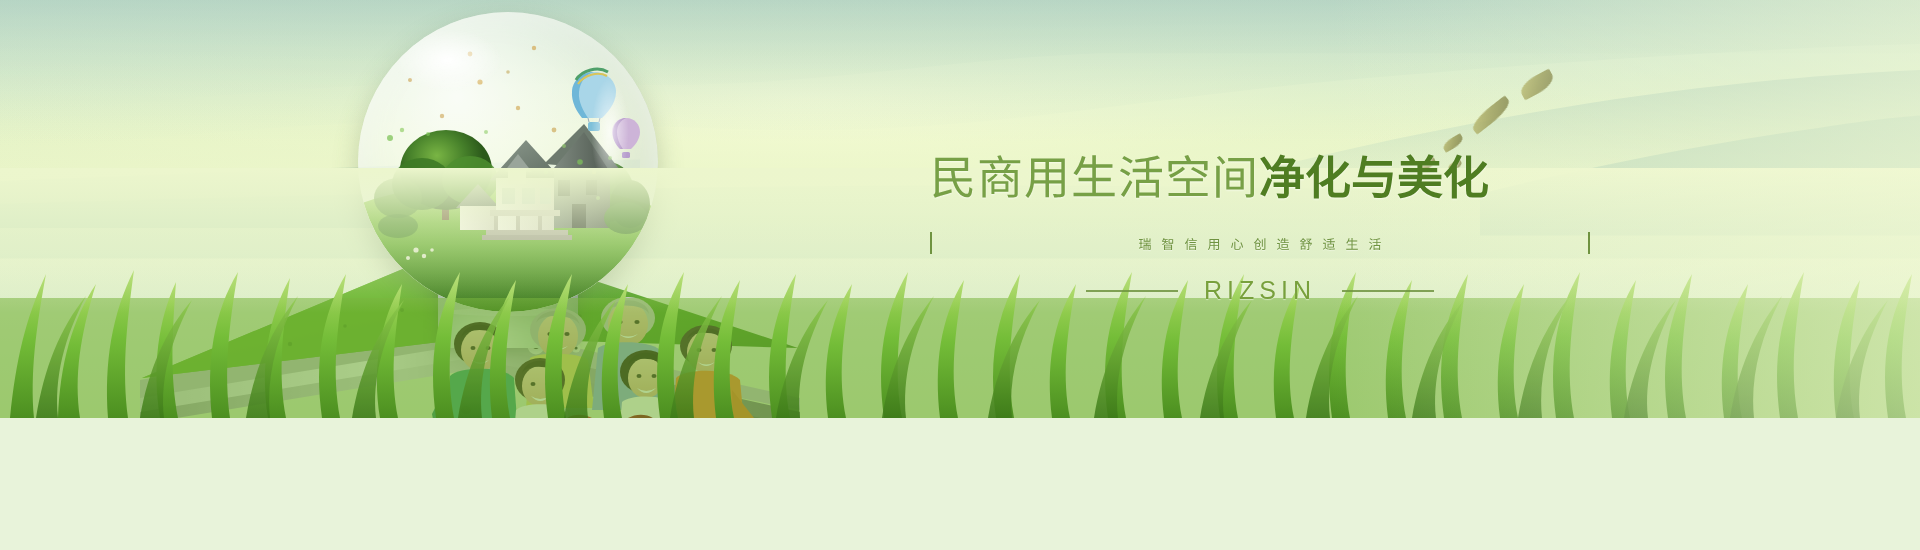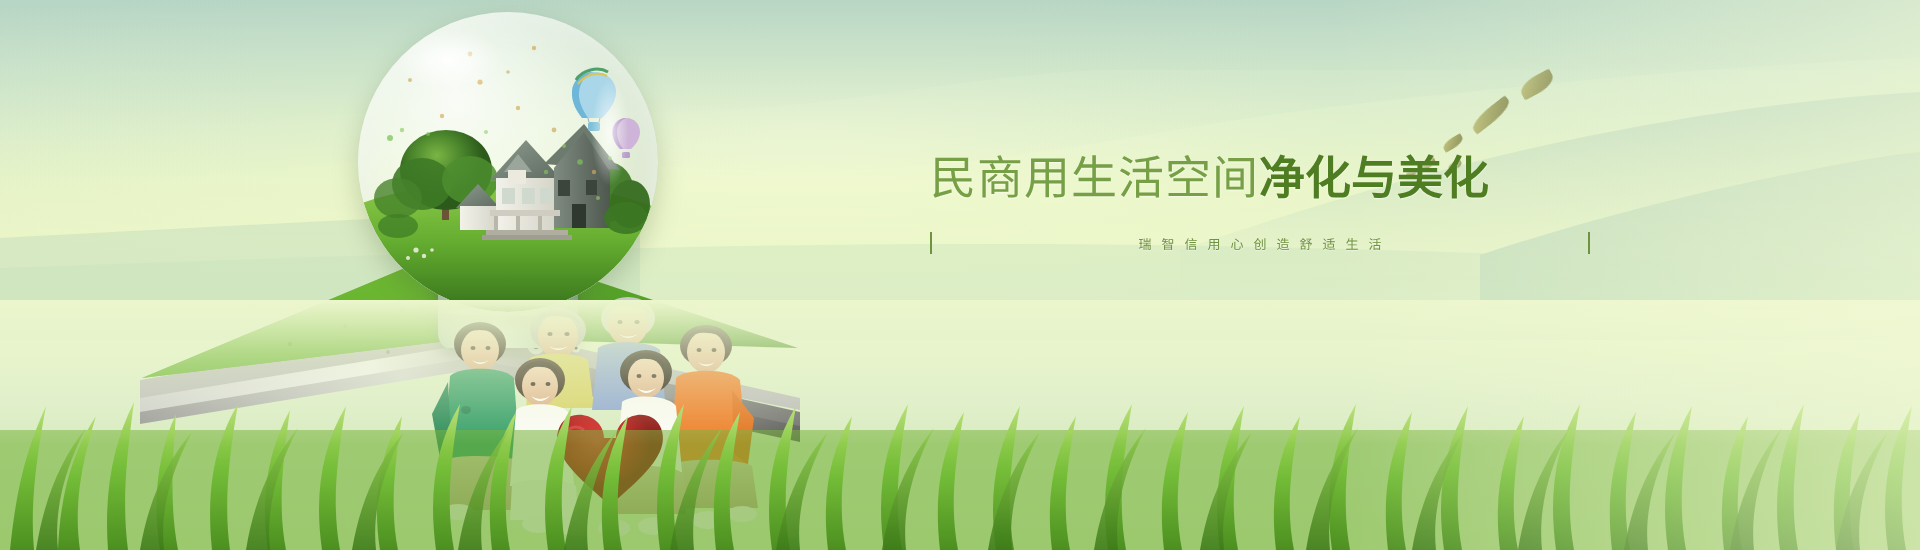--- a/index.html
+++ b/index.html
@@ -1,21 +1,21 @@
 <!DOCTYPE html>
 <html lang="zh-CN"><head>
 <meta charset="utf-8">
 <title>RIZSIN Banner</title>
 <style>
   * { margin:0; padding:0; box-sizing:border-box; }
   html,body { width:1920px; height:550px; overflow:hidden; background:#e8f3da; }
   body { font-family:"Liberation Sans","DejaVu Sans",sans-serif; }
 
   .banner{
-    position:relative; width:1920px; height:550px; overflow:hidden;
+    position:relative; width:1920px; height:418px; overflow:hidden;
     background:
       linear-gradient(to bottom,
         #cfe6d0 0%, #d8ecc9 14%, #e4f2c6 30%,
         #eaf5c8 44%, #e6f3cc 58%, #ddeec9 72%,
         #d6eabf 86%, #d2e8b8 100%);
   }
 
   
   .sky-glow{
     position:absolute; left:0; top:0; width:100%; height:62%;
@@ -554,16 +554,21 @@
     <div class="headline">
       <span class="h-light">民商用生活空间</span><span class="h-bold">净化与美化</span>
     </div>
 
     <div class="subline">
       <span class="sub-bar"></span>
       <span class="sub-text">瑞智信用心创造舒适生活</span>
       <span class="sub-bar"></span>
     </div>
 
+    <div class="brandline">
+      <span class="brand-rule"></span>
+      <span class="brand-name">RIZSIN</span>
+      <span class="brand-rule"></span>
+    </div>
 
   </div>
 
 </div>
 
 </body></html>

